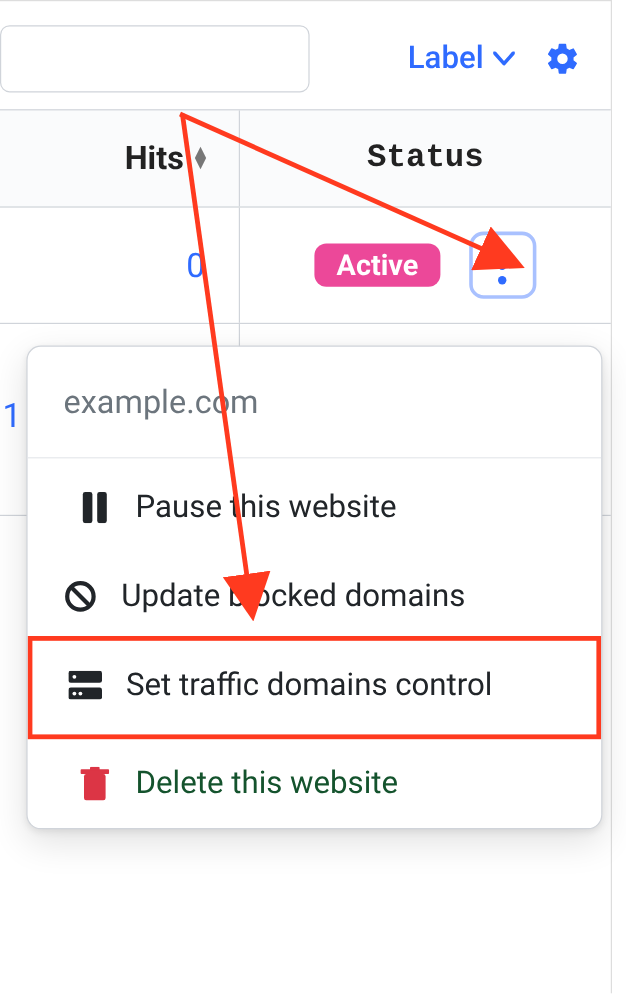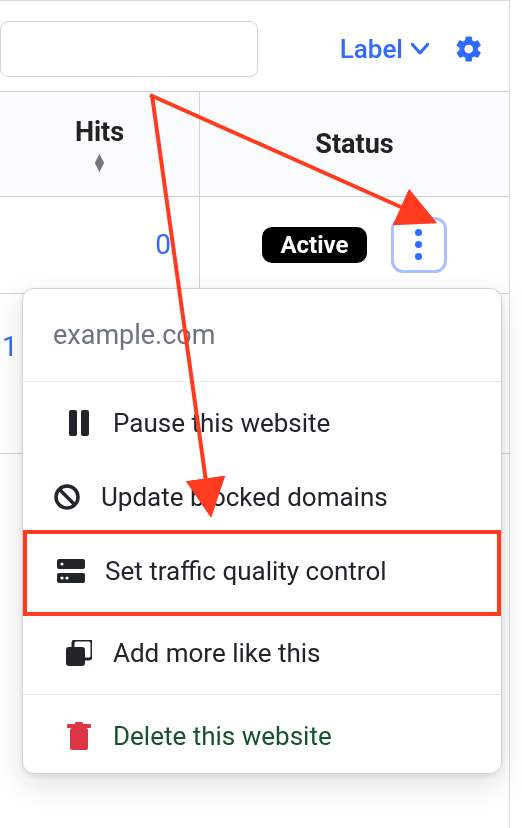--- a/index.html
+++ b/index.html
@@ -64,31 +64,31 @@
     width: 200px;
     border-right: 1px solid #d0d4da;
     display: flex;
     align-items: center;
     justify-content: flex-end;
     padding: 24px 24px;
     gap: 6px;
     color: #222;
     font-size: 27px;
     font-weight: 700;
-    flex-direction: column;
   }
   .col-status {
     flex: 1;
     display: flex;
     align-items: center;
     justify-content: center;
     padding: 24px 24px;
     color: #222;
     font-size: 27px;
     font-weight: 700;
+    font-family: Liberation Mono, monospace;
   }
   .sort-arrows {
     color: #777;
     display: flex;
     flex-direction: column;
     line-height: 0.55;
     font-size: 16px;
   }
   .data-row {
     display: flex;
@@ -107,21 +107,21 @@
   }
   .cell-status {
     flex: 1;
     display: flex;
     align-items: center;
     justify-content: center;
     padding: 20px 16px;
     gap: 24px;
   }
   .badge-active {
-    background: #000000;
+    background: #ec4899;
     color: #fff;
     font-weight: 700;
     font-size: 24px;
     padding: 4px 18px;
     border-radius: 10px;
   }
   .kebab-btn {
     width: 56px;
     height: 56px;
     border: 3px solid #a9c1ff;
@@ -304,32 +304,23 @@
   <div class="dropdown-item group-bottom highlight">
     <span class="icon">
       <svg width="28" height="24" viewBox="0 0 28 24">
         <rect x="0" y="0" width="28" height="10" rx="2" fill="#212529"></rect>
         <rect x="0" y="14" width="28" height="10" rx="2" fill="#212529"></rect>
         <circle cx="5" cy="5" r="1.6" fill="#fff"></circle>
         <circle cx="5" cy="19" r="1.6" fill="#fff"></circle>
         <circle cx="10" cy="19" r="1.6" fill="#fff"></circle>
       </svg>
     </span>
-    <span>Set traffic quality control</span>
-  </div>
-
-  <div class="dropdown-item group-top group-bottom">
-    <span class="icon">
-      <svg width="26" height="26" viewBox="0 0 26 26">
-        <rect x="0" y="7" width="19" height="19" rx="3" fill="#212529"></rect>
-        <rect x="7" y="0" width="19" height="19" rx="3" fill="none" stroke="#212529" stroke-width="3"></rect>
-      </svg>
-    </span>
-    <span>Add more like this</span>
-  </div>
+    <span>Set traffic domains control</span>
+  </div>
+
 
   <div class="dropdown-item danger group-top">
     <span class="icon">
       <svg width="24" height="28" viewBox="0 0 24 28">
         <rect x="3" y="6" width="18" height="22" rx="2" fill="#dc3545"></rect>
         <rect x="0" y="2" width="24" height="4" rx="1" fill="#dc3545"></rect>
         <rect x="8" y="0" width="8" height="3" rx="1" fill="#dc3545"></rect>
       </svg>
     </span>
     <span>Delete this website</span>

